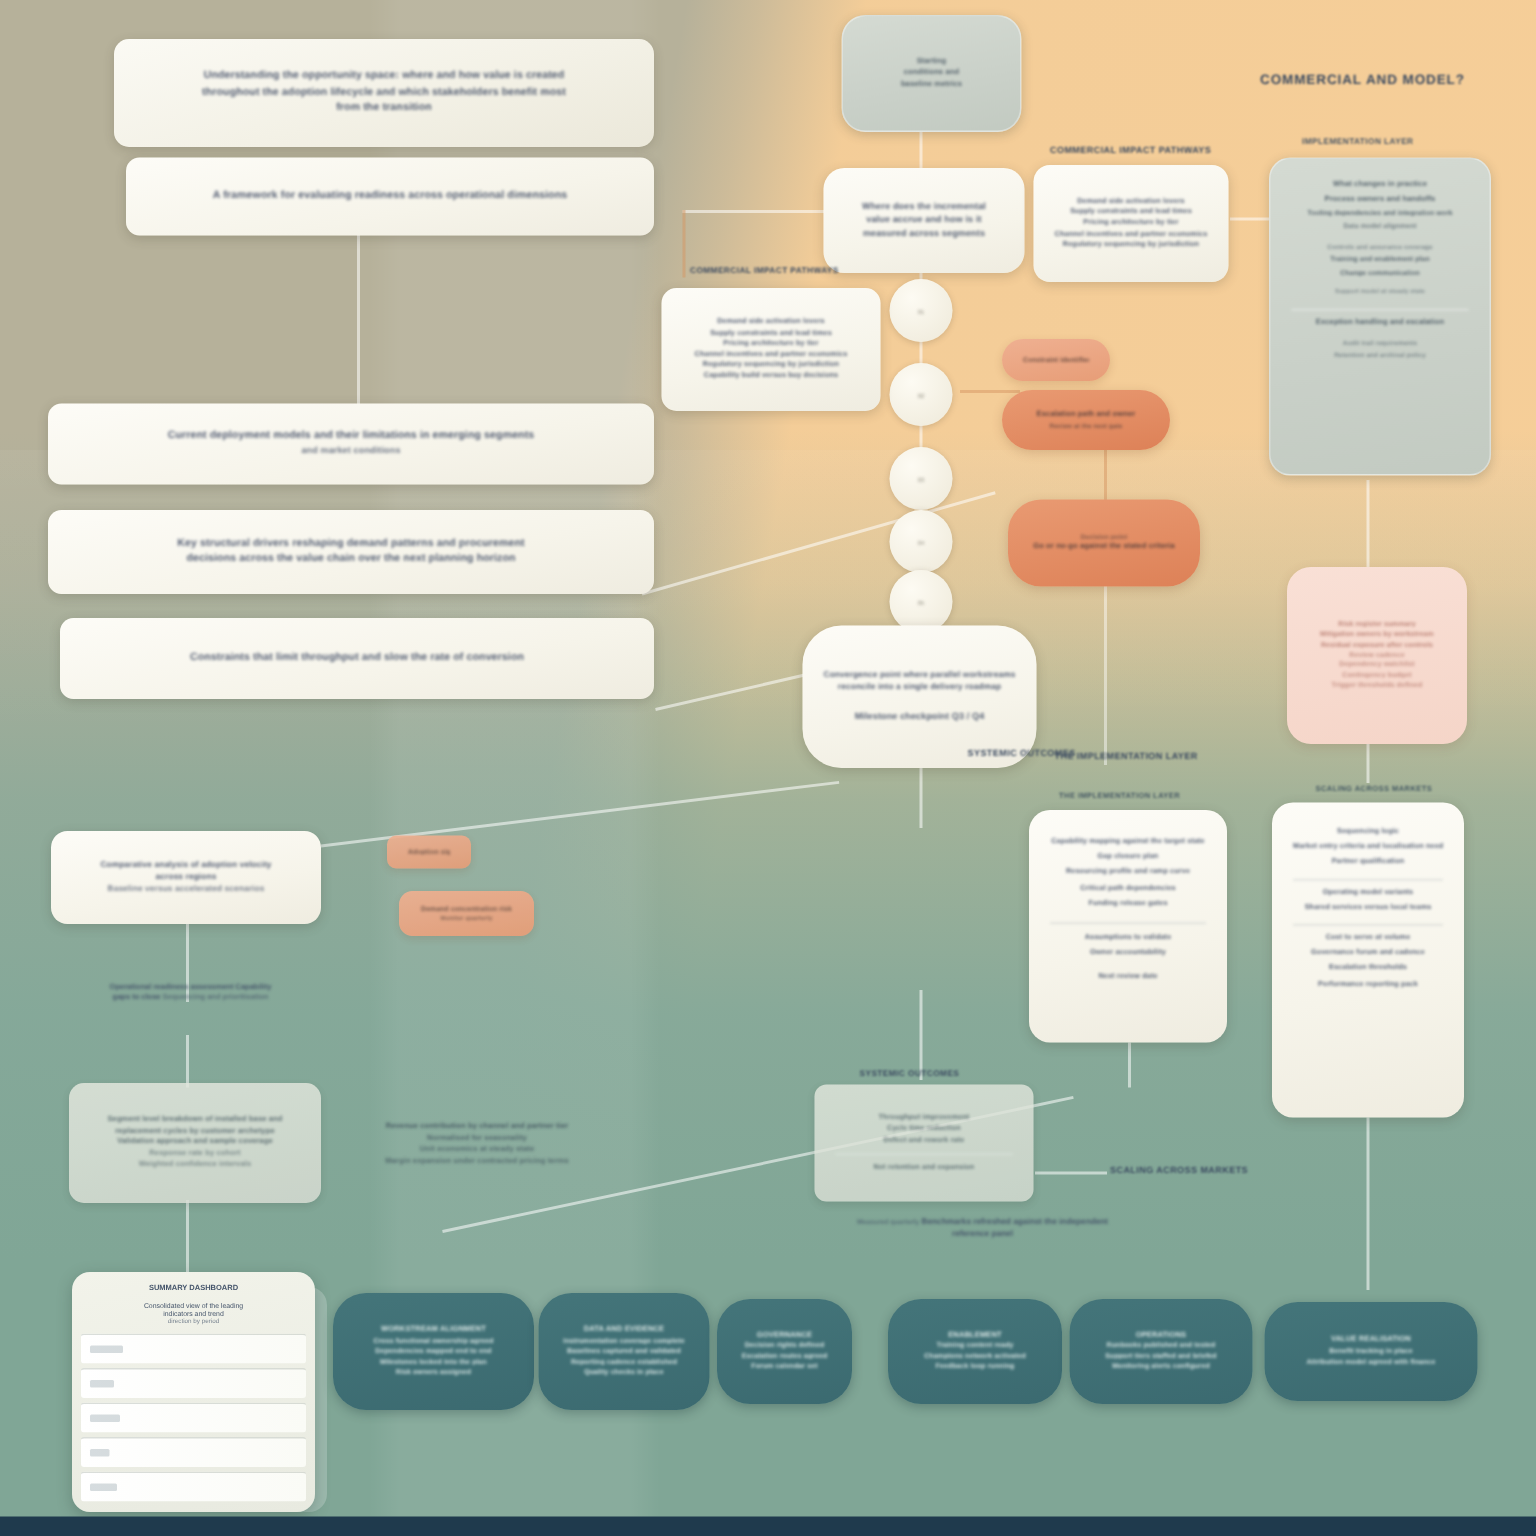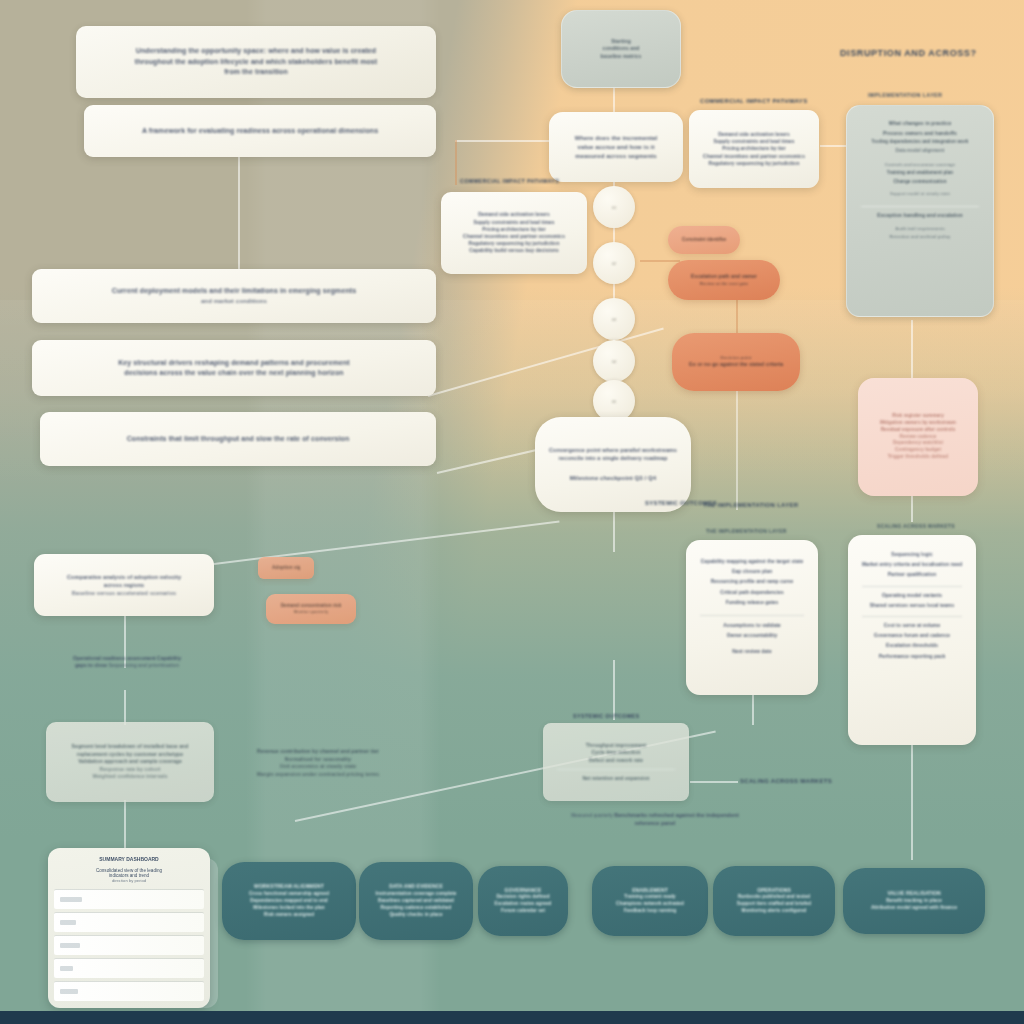--- a/index.html
+++ b/index.html
@@ -341,21 +341,21 @@
     <span class="ln">Escalation path and owner</span>
     <span class="ln" style="font-size:4.2px;opacity:.7;">Review at the next gate</span>
   </div>
 
   <div class="node card-salmon" style="left:672px;top:333px;width:128px;height:58px;font-size:5px;border-radius:22px;">
     <span class="ln" style="font-size:4.3px;opacity:.65;">Decision point</span>
     <span class="ln" style="font-weight:700;">Go or no-go against the stated criteria</span>
   </div>
 
   <div class="heading" style="left:840px;top:48px;font-size:9px;letter-spacing:.6px;">
-    <span>DISRUPTION AND ACROSS?</span>
+    <span>COMMERCIAL AND MODEL?</span>
   </div>
 
   <div class="heading" style="left:868px;top:92px;font-size:5.5px;color:#4a5766;">
     <span>IMPLEMENTATION LAYER</span>
   </div>
 
   <div class="node card-grey" style="left:846px;top:105px;width:148px;height:212px;font-size:5px;border-radius:14px;justify-content:flex-start;padding-top:14px;gap:2px;">
     <span class="ln">What changes in practice</span>
     <span class="ln">Process owners and handoffs</span>
     <span class="ln" style="font-size:4.5px;">Tooling dependencies and integration work</span>

